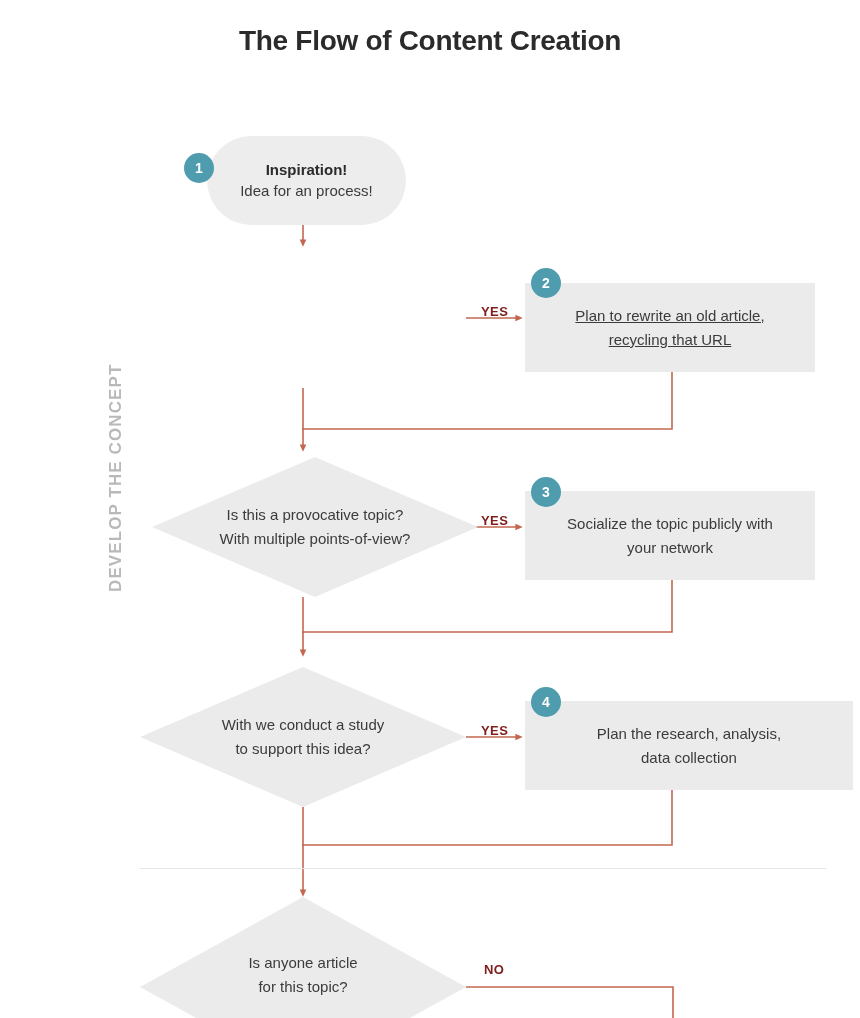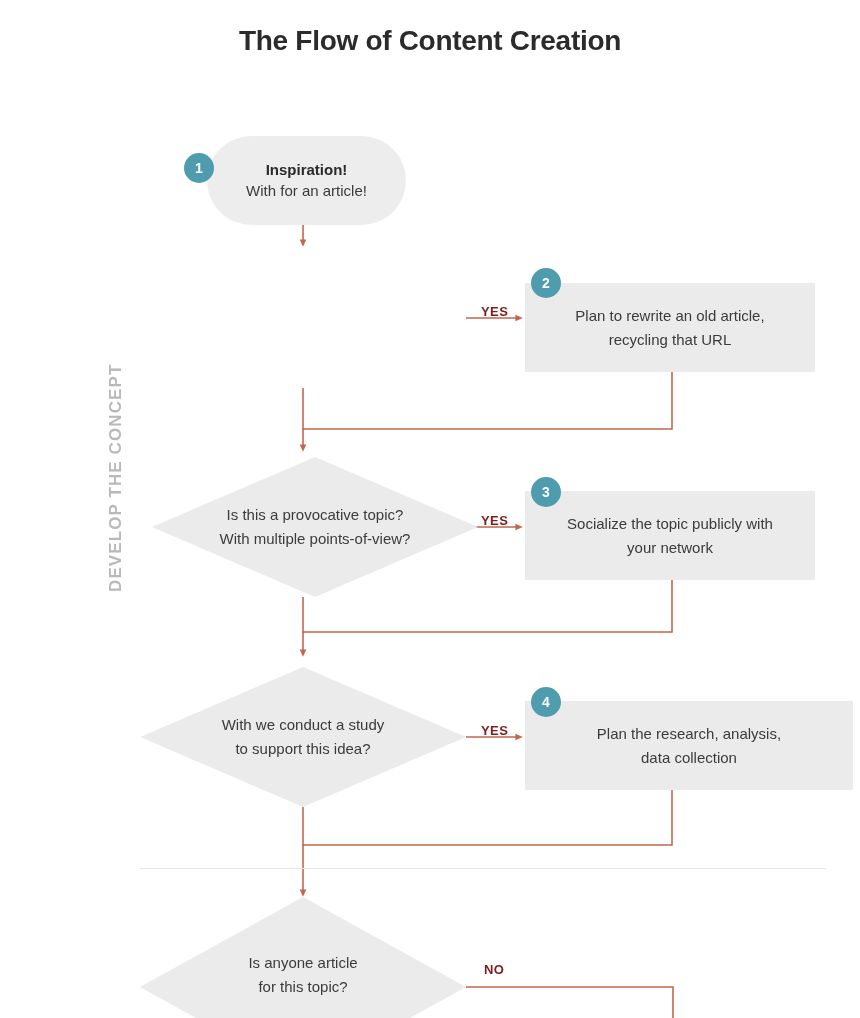--- a/index.html
+++ b/index.html
@@ -199,27 +199,27 @@
       <path d="M303,807 L303,846"></path>
 
       <path d="M466,987 L673,987 L673,1018"></path>
     </g>
   </svg>
 
   <div class="divider" style="left:140px; top:868px; width:686px;"></div>
 
   <div class="node pill" style="left:207px; top:136px; width:199px; height:89px;">
     <span class="l1">Inspiration!</span>
-    <span class="l2">With for an article!</span>
+    <span class="l2">Idea for an process!</span>
   </div>
   <div class="badge" style="left:184px; top:153px;">1</div>
 
   <div class="branch-label" style="left:481px; top:304px;">YES</div>
 
-  <div class="node rect" style="left:525px; top:283px; width:290px; height:89px;">
+  <div class="node rect" style="left:525px; top:283px; width:290px; height:89px;text-decoration:underline;">
     <span class="rtext">
       <span>Plan to rewrite an old article,</span><br>
       <span>recycling that URL</span>
     </span>
   </div>
   <div class="badge" style="left:531px; top:268px;">2</div>
 
   <div class="node diamond" style="left:152px; top:457px; width:326px; height:140px;align-items:center;">
     <span class="dtext">
       <span>Is this a provocative topic?</span><br>

